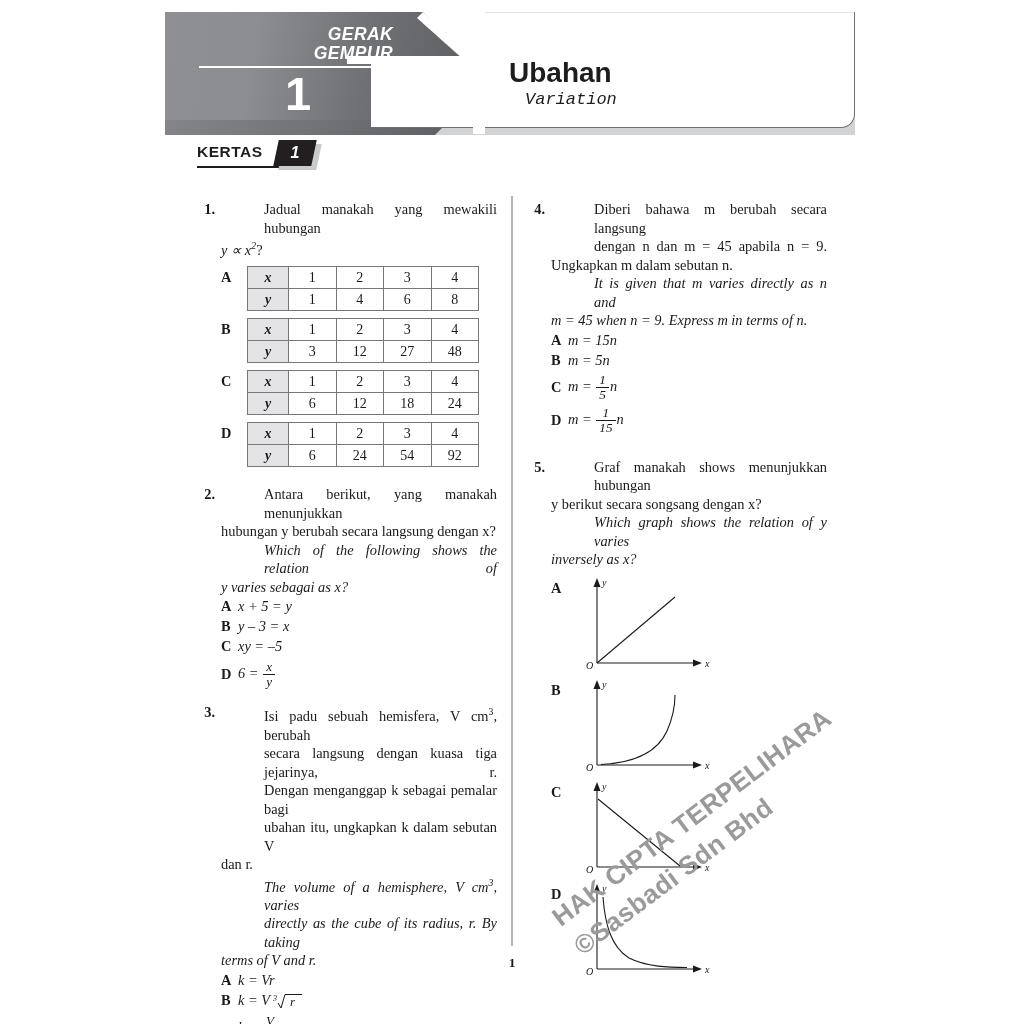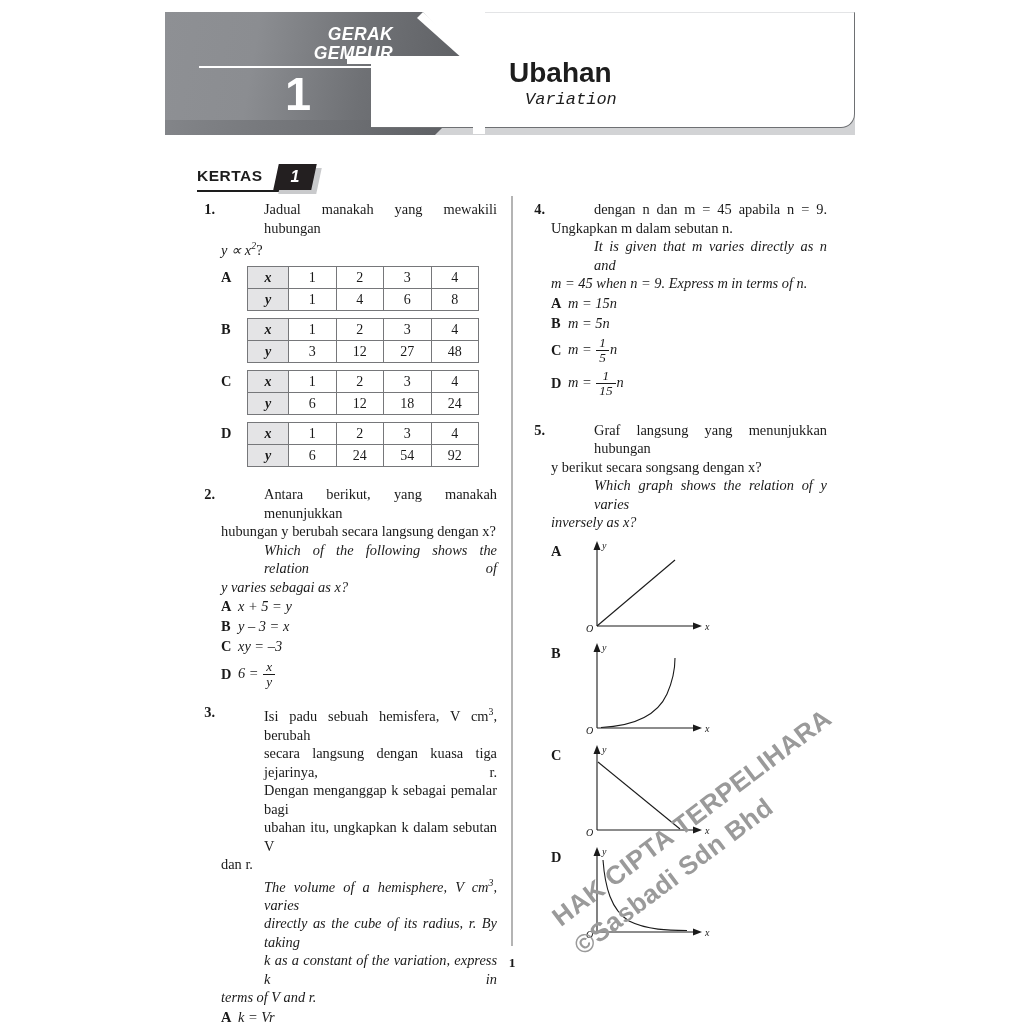--- a/index.html
+++ b/index.html
@@ -122,21 +122,21 @@
     font-family: Liberation Mono, monospace;
     font-style: italic;
     font-size: 17px;
     color: #1d1d1d;
   }
 
   
   #kertas-label {
     position: absolute;
     left: 197px;
-    top: 164px;
+    top: 140px;
     width: 140px;
     height: 34px;
   }
   .kertas-text {
     position: absolute;
     left: 0;
     top: 3px;
     font-family: "Liberation Sans", sans-serif;
     font-weight: bold;
     font-size: 15.5px;
@@ -493,21 +493,21 @@
       <div class="opt">
         <span class="opt-letter">A</span>
         <span class="opt-body mi">x + 5 = y</span>
       </div>
       <div class="opt">
         <span class="opt-letter">B</span>
         <span class="opt-body mi">y – 3 = x</span>
       </div>
       <div class="opt">
         <span class="opt-letter">C</span>
-        <span class="opt-body mi">xy = –3</span>
+        <span class="opt-body mi">xy = –5</span>
       </div>
       <div class="opt opt-tall">
         <span class="opt-letter">D</span>
         <span class="opt-body mi">
           <span>6 =</span>
           <span class="frac">
             <span class="num mi">x</span>
             <span class="den mi">y</span>
           </span>
         </span>
@@ -522,21 +522,20 @@
         <span>Isi padu sebuah hemisfera, V cm</span><sup>3</sup><span>, berubah</span>
       </div>
       <div class="justif">secara langsung dengan kuasa tiga jejarinya, r.</div>
       <div class="justif">Dengan menganggap k sebagai pemalar bagi</div>
       <div class="justif">ubahan itu, ungkapkan k dalam sebutan V</div>
       <div>dan r.</div>
       <div class="en justif">
         <span>The volume of a hemisphere, V cm</span><sup>3</sup><span>, varies</span>
       </div>
       <div class="en justif">directly as the cube of its radius, r. By taking</div>
-      <div class="en justif">k as a constant of the variation, express k in</div>
       <div class="en">terms of V and r.</div>
 
       <div class="opt">
         <span class="opt-letter">A</span>
         <span class="opt-body mi">k = Vr</span>
       </div>
       <div class="opt">
         <span class="opt-letter">B</span>
         <span class="opt-body mi">
           <span>k = V</span>
@@ -575,20 +574,21 @@
       </div>
     </div>
   </div>
 </div>
 
 <div class="column" id="col-right">
 
   <div class="q">
     <div class="q-num">4.</div>
     <div class="q-body">
+      <div class="justif">Diberi bahawa m berubah secara langsung</div>
       <div class="justif">dengan n dan m = 45 apabila n = 9.</div>
       <div>Ungkapkan m dalam sebutan n.</div>
       <div class="en justif">It is given that m varies directly as n and</div>
       <div class="en">m = 45 when n = 9. Express m in terms of n.</div>
 
       <div class="opt">
         <span class="opt-letter">A</span>
         <span class="opt-body mi">m = 15n</span>
       </div>
       <div class="opt">
@@ -614,21 +614,21 @@
             <span class="den">15</span>
           </span><span class="mi">n</span>
         </span>
       </div>
     </div>
   </div>
 
   <div class="q" style="margin-top:22px;">
     <div class="q-num">5.</div>
     <div class="q-body">
-      <div class="justif">Graf langsung yang menunjukkan hubungan</div>
+      <div class="justif">Graf manakah shows menunjukkan hubungan</div>
       <div>y berikut secara songsang dengan x?</div>
       <div class="en justif">Which graph shows the relation of y varies</div>
       <div class="en">inversely as x?</div>
 
       <div class="graph-wrap">
         <div class="graph-letter">A</div>
         <svg class="graph-svg" width="140" height="98" viewBox="0 0 140 98">
           <line x1="20" y1="90" x2="20" y2="12" stroke="#1a1a1a" stroke-width="1.1"></line>
           <polygon points="20,5 16.5,14 23.5,14" fill="#1a1a1a"></polygon>
           <line x1="20" y1="90" x2="118" y2="90" stroke="#1a1a1a" stroke-width="1.1"></line>

